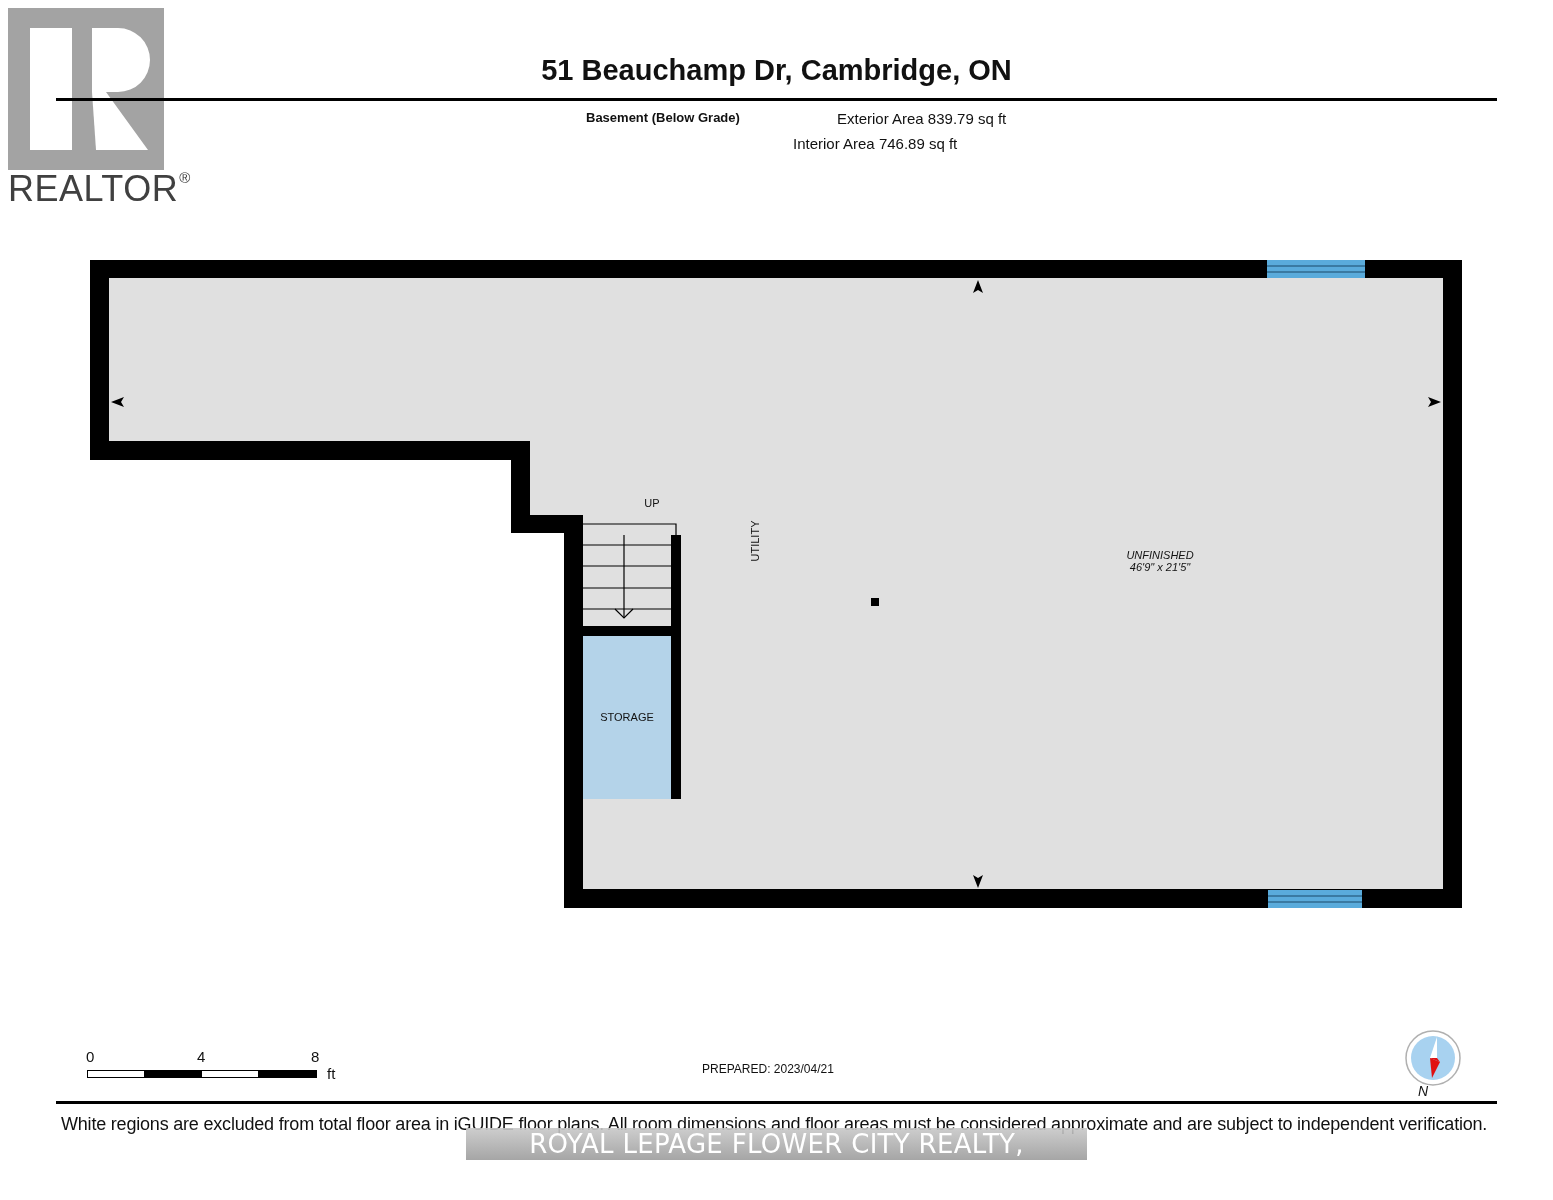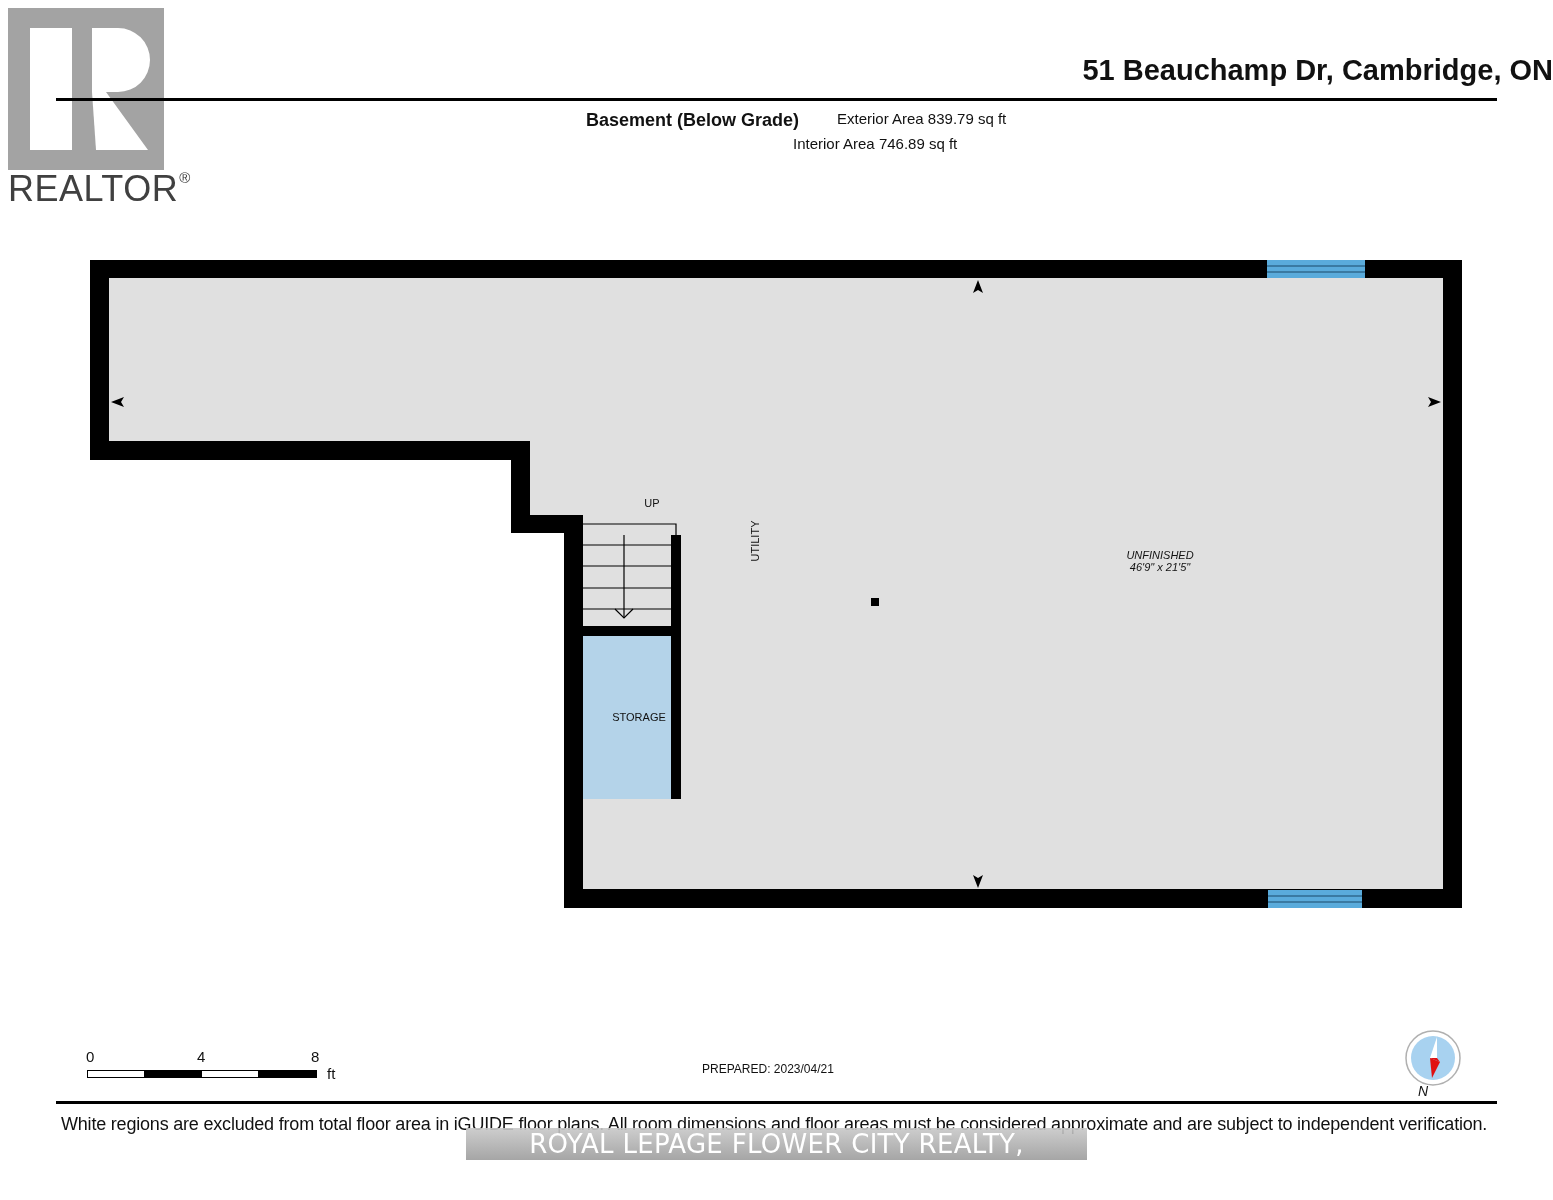--- a/index.html
+++ b/index.html
@@ -1,23 +1,23 @@
 <!DOCTYPE html>
 <html><head>
 <meta charset="utf-8">
 <style>
   html, body { margin: 0; padding: 0; background: #ffffff; }
   body { width: 1553px; height: 1200px; position: relative; overflow: hidden; font-family: "Liberation Sans", sans-serif; color: #111; }
   .abs { position: absolute; }
   #logo { left: 8px; top: 8px; width: 156px; height: 162px; }
   #logo-text { left: 8px; top: 168px; font-size: 36px; color: #404040; letter-spacing: 0.5px; font-family: "Liberation Sans", sans-serif; }
   #logo-text sup { font-size: 15px; vertical-align: 18px; margin-left: 1px; }
-  #title { left: 0; width: 1553px; top: 54px; text-align: right; font-weight: bold; font-size: 29px; }
+  #title { left: 0; width: 1553px; top: 54px; text-align: center; font-weight: bold; font-size: 29px; }
   .rule { left: 56px; width: 1441px; height: 3px; background: #000; }
-  #level { left: 586px; top: 110px; font-size: 18px; font-weight: bold; }
+  #level { left: 586px; top: 110px; font-size: 13px; font-weight: bold; }
   #ext-area { left: 793px; top: 110px; font-size: 15px; margin-left: 44px; }
   #int-area { left: 793px; top: 135px; font-size: 15px; }
   #plan { left: 0; top: 0; }
   .room-label { font-size: 11px; text-align: center; color: #111; }
   #scale-labels span { position: absolute; font-size: 15px; top: 0; }
   #prepared { left: 702px; top: 1062px; font-size: 12px; }
   #disclaimer { left: 61px; top: 1114px; font-size: 18px; letter-spacing: -0.2px; }
   #brokerage { left: 466px; top: 1128px; width: 621px; height: 32px; font-size: 26px; color: #fff; text-align: center; line-height: 32px;
     background: linear-gradient(to bottom, rgba(200,200,200,0.9), rgba(150,150,150,0.85)); letter-spacing: 0.3px; font-family: "DejaVu Sans", sans-serif; }
   #compass { left: 1404px; top: 1029px; width: 58px; height: 58px; }
@@ -83,21 +83,21 @@
     <rect x="87.5" y="1070.5" width="229" height="7" fill="#fff" stroke="#000" stroke-width="1"></rect>
     <rect x="144" y="1070" width="58" height="8" fill="#000"></rect>
     <rect x="258" y="1070" width="58" height="8" fill="#000"></rect>
   </g>
 
   <rect x="56" y="1101" width="1441" height="3" fill="#000"></rect>
 </svg>
 
 <div class="abs room-label" style="left:624px; top:497px; width:56px;">UP</div>
 <div class="abs room-label" style="left:720px; top:535px; width:70px; transform:rotate(-90deg); transform-origin:center;">UTILITY</div>
-<div class="abs room-label" style="left:583px; top:711px; width:88px;padding-left:12px;">STORAGE</div>
+<div class="abs room-label" style="left:583px; top:711px; width:88px;">STORAGE</div>
 <div class="abs room-label" style="left:1100px; top:549px; width:120px; line-height:12px;font-style:italic;">
   <div>UNFINISHED</div>
   <div>46'9" x 21'5"</div>
 </div>
 
 <div id="scale-labels" class="abs" style="left:0; top:1048px; width:400px; height:40px;">
   <span style="left:86px;">0</span>
   <span style="left:197px;">4</span>
   <span style="left:311px;">8</span>
   <span style="left:327px; top:17px;">ft</span>

